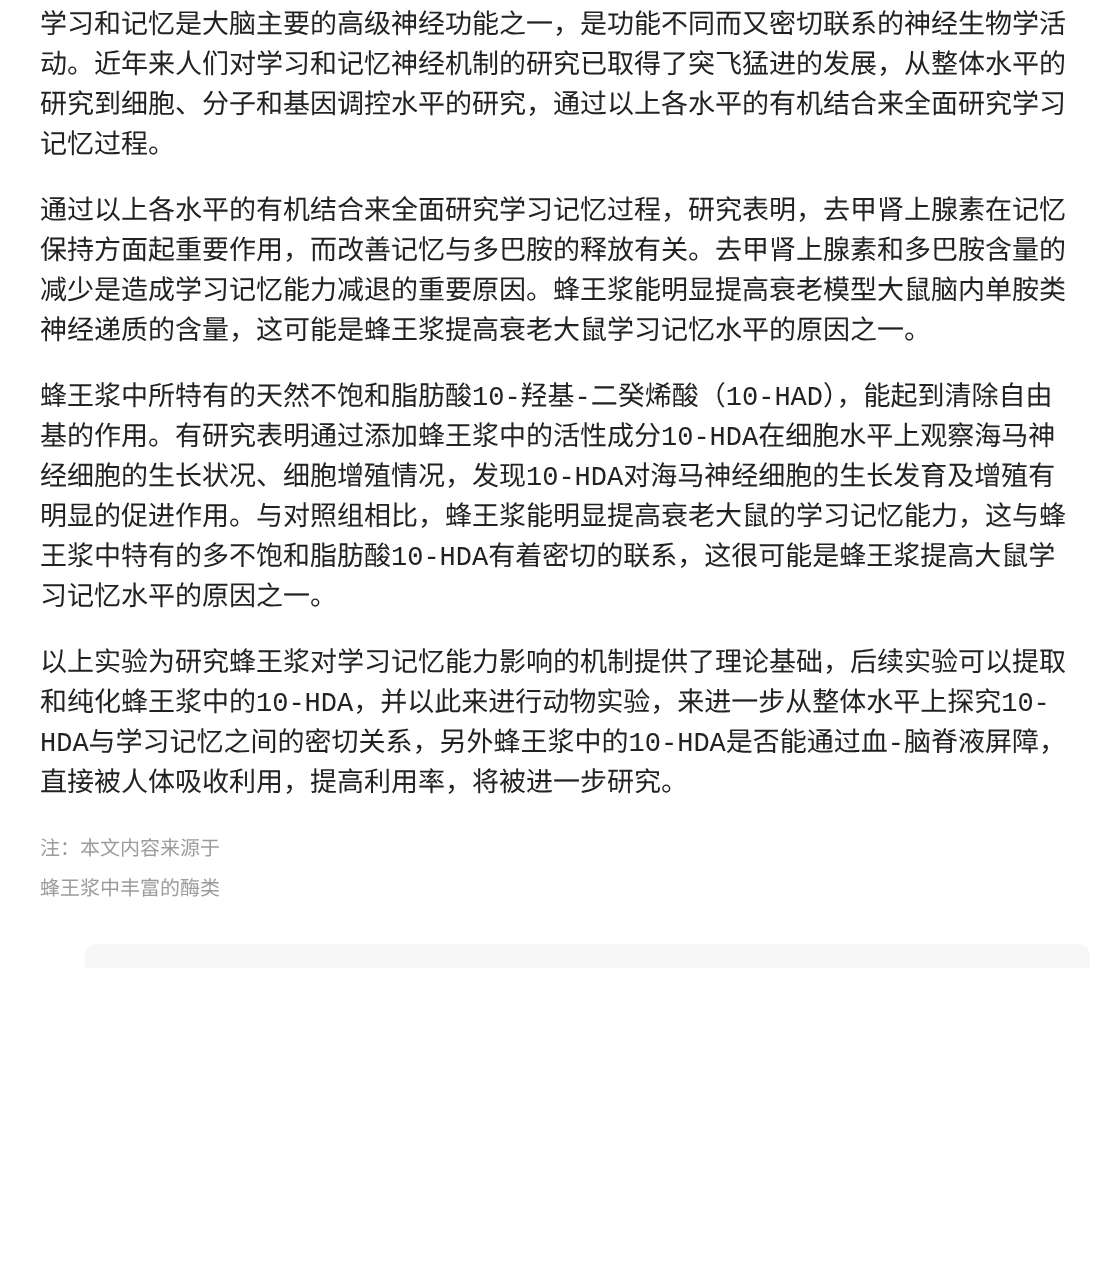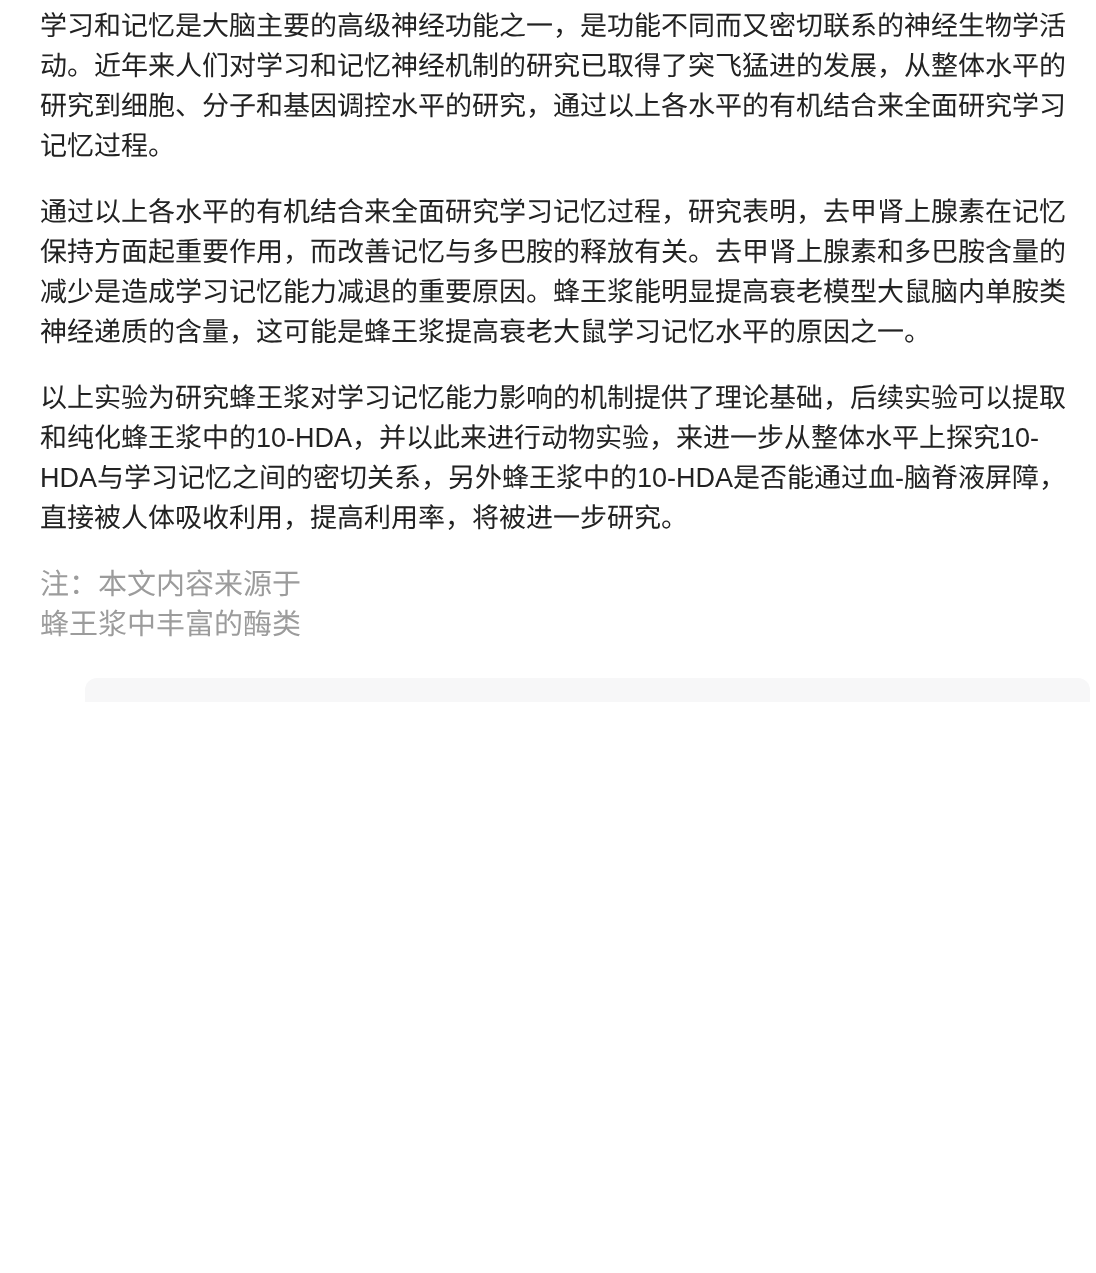--- a/index.html
+++ b/index.html
@@ -8,53 +8,55 @@
   }
   body {
     width: 1096px;
     height: 1273px;
     overflow: hidden;
     background: #ffffff;
     font-family: "Liberation Sans", "DejaVu Sans", sans-serif;
   }
   .article {
     padding: 6px 26px 0 40px;
+    font-family: Liberation Mono, monospace;
   }
   .article p {
     margin: 0 0 26px 0;
     font-size: 27px;
     line-height: 40px;
     color: #222222;
     letter-spacing: 0;
     word-break: break-word;
     overflow-wrap: break-word;
   }
   .source-note {
     margin-top: 8px;
-    font-size: 29px;
+    font-size: 20px;
     line-height: 40px;
     color: #9c9c9c;
   }
   .source-note .note-line {
     white-space: nowrap;
   }
   .next-card-top {
     margin: 34px 0 0 45px;
     width: 1005px;
     height: 24px;
     background: #f7f7f8;
     border-radius: 12px 12px 0 0;
   }
 </style>
 </head>
 <body>
 
 <main class="article">
   <p>学习和记忆是大脑主要的高级神经功能之一，是功能不同而又密切联系的神经生物学活动。近年来人们对学习和记忆神经机制的研究已取得了突飞猛进的发展，从整体水平的研究到细胞、分子和基因调控水平的研究，通过以上各水平的有机结合来全面研究学习记忆过程。</p>
   <p>通过以上各水平的有机结合来全面研究学习记忆过程，研究表明，去甲肾上腺素在记忆保持方面起重要作用，而改善记忆与多巴胺的释放有关。去甲肾上腺素和多巴胺含量的减少是造成学习记忆能力减退的重要原因。蜂王浆能明显提高衰老模型大鼠脑内单胺类神经递质的含量，这可能是蜂王浆提高衰老大鼠学习记忆水平的原因之一。</p>
+  <p>蜂王浆中所特有的天然不饱和脂肪酸10-羟基-二癸烯酸（10-HAD），能起到清除自由基的作用。有研究表明通过添加蜂王浆中的活性成分10-HDA在细胞水平上观察海马神经细胞的生长状况、细胞增殖情况，发现10-HDA对海马神经细胞的生长发育及增殖有明显的促进作用。与对照组相比，蜂王浆能明显提高衰老大鼠的学习记忆能力，这与蜂王浆中特有的多不饱和脂肪酸10-HDA有着密切的联系，这很可能是蜂王浆提高大鼠学习记忆水平的原因之一。</p>
   <p>以上实验为研究蜂王浆对学习记忆能力影响的机制提供了理论基础，后续实验可以提取和纯化蜂王浆中的10-HDA，并以此来进行动物实验，来进一步从整体水平上探究10-HDA与学习记忆之间的密切关系，另外蜂王浆中的10-HDA是否能通过血-脑脊液屏障，直接被人体吸收利用，提高利用率，将被进一步研究。</p>
 
   <div class="source-note">
     <div class="note-line">注：本文内容来源于</div>
     <div class="note-line">蜂王浆中丰富的酶类</div>
   </div>
 
   <div class="next-card-top"></div>
 </main>
 

